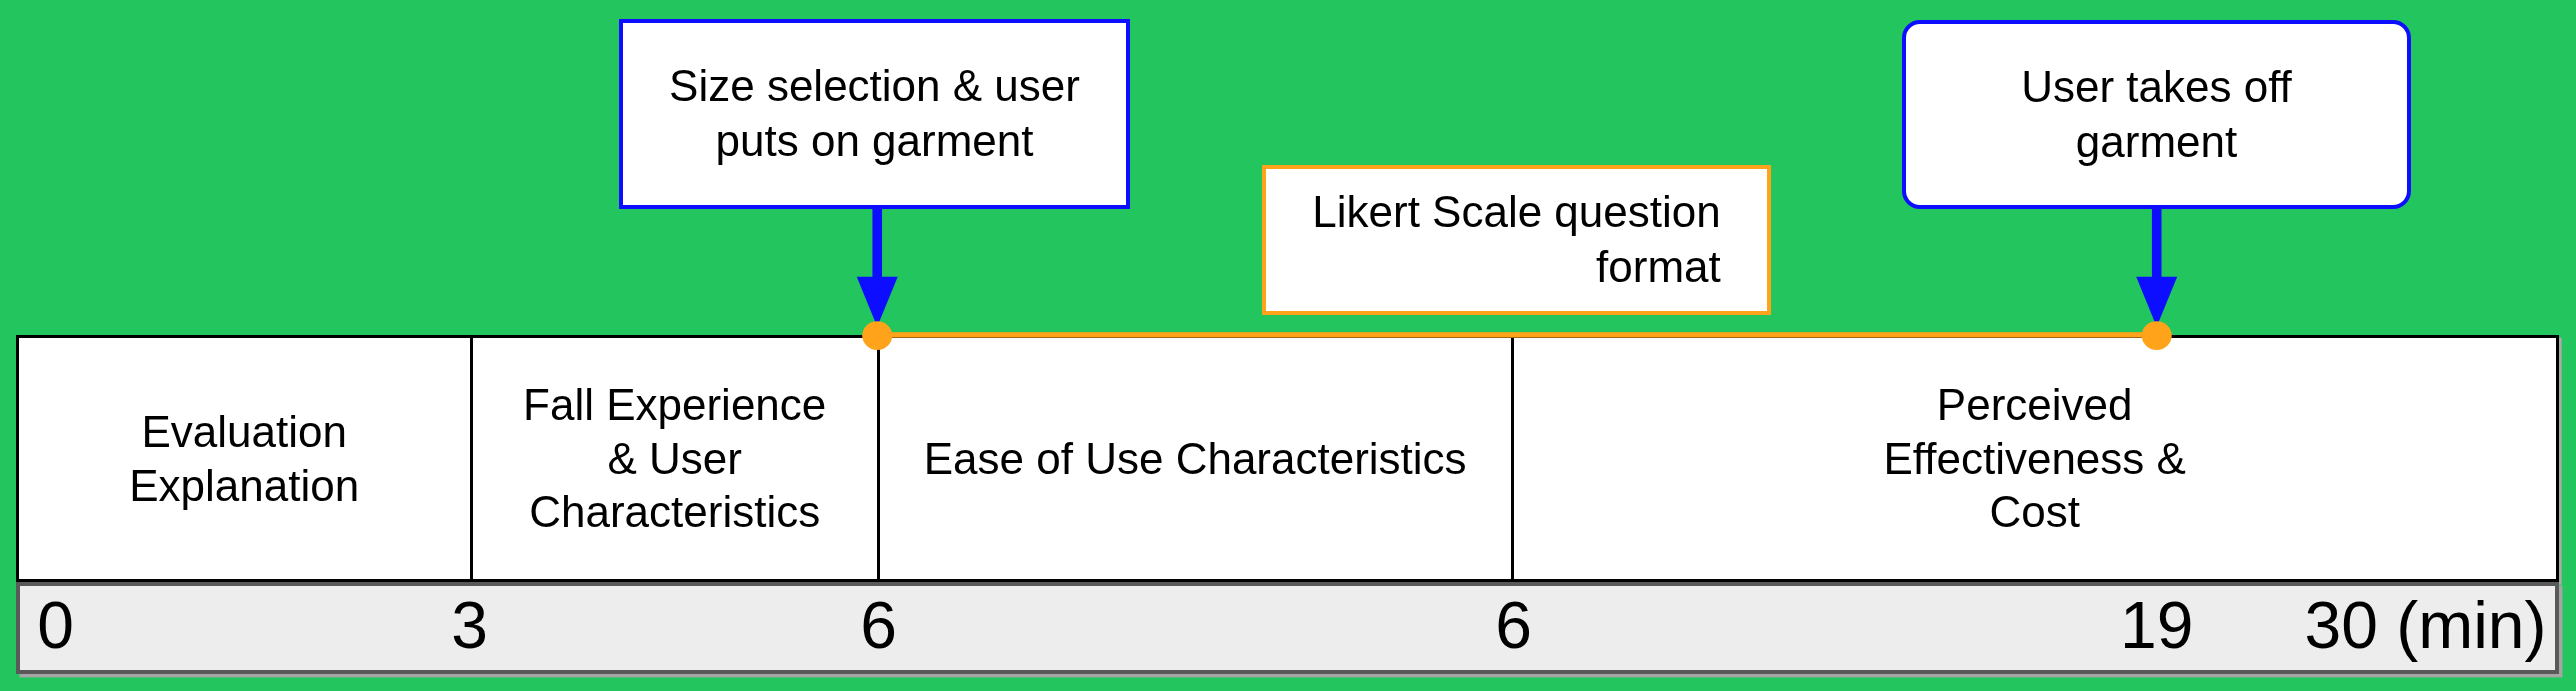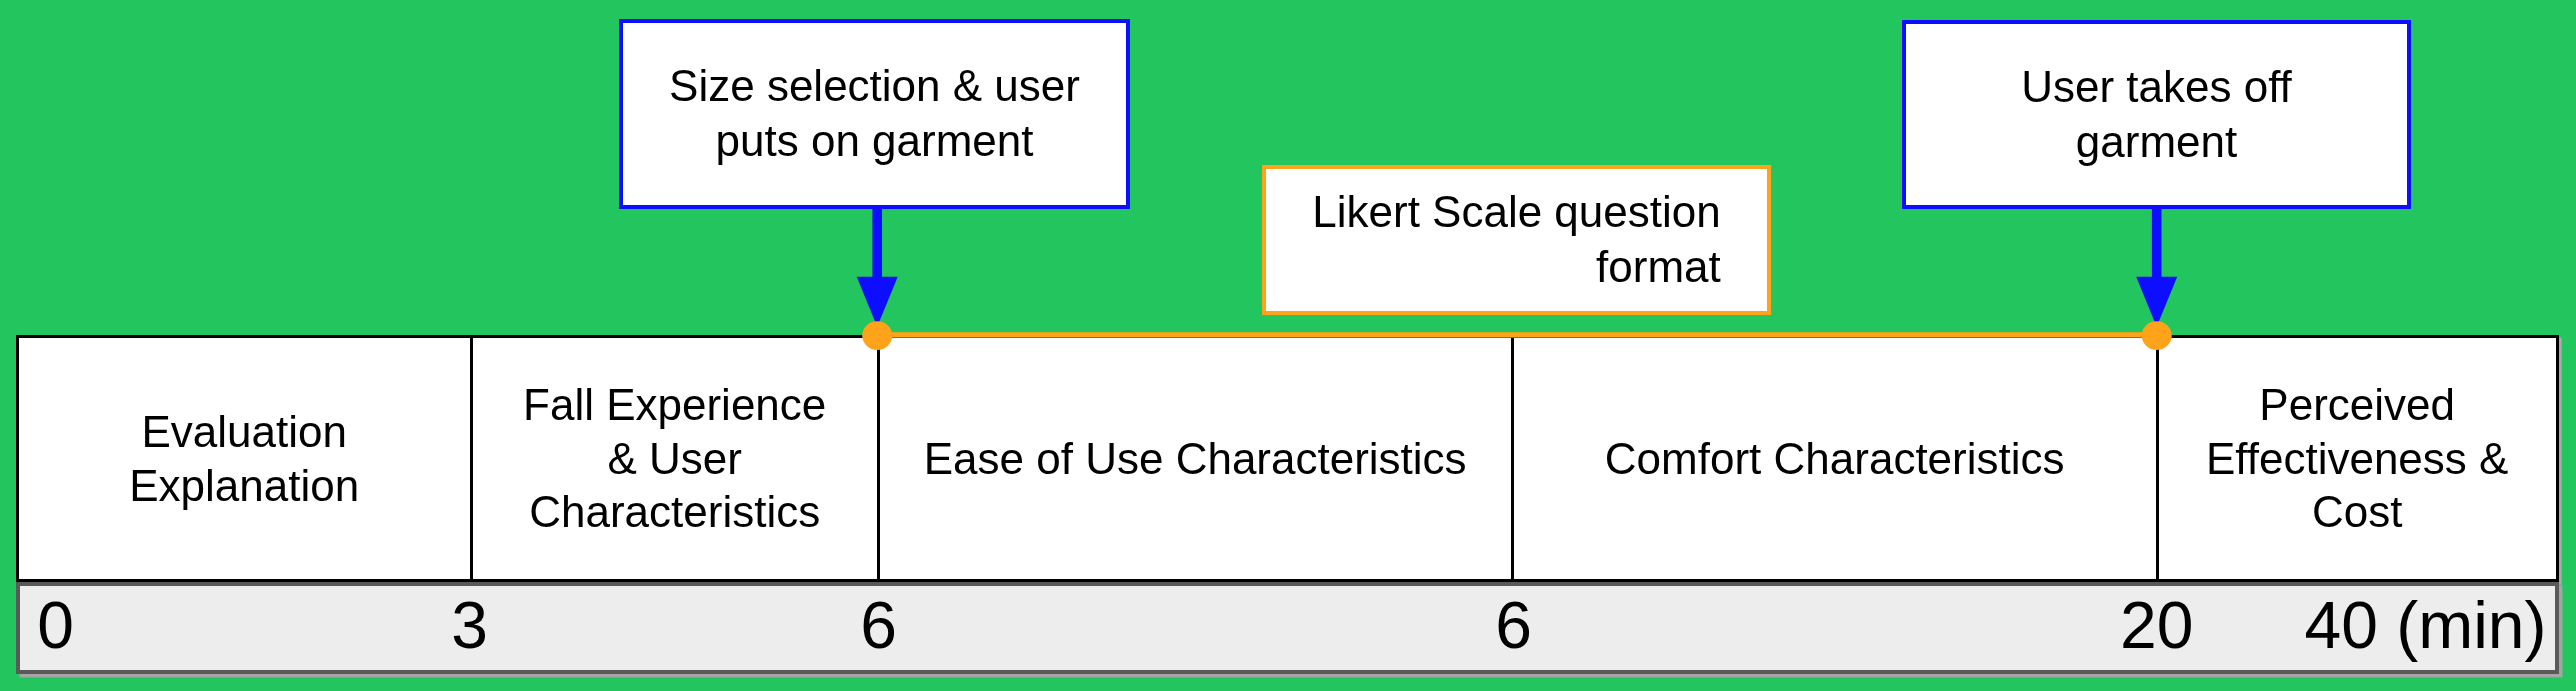--- a/index.html
+++ b/index.html
@@ -25,21 +25,21 @@
     border: 4.1px solid #0d0dff;
     display: flex;
     align-items: center;
     justify-content: center;
     text-align: center;
     font-size: 44px;
     line-height: 1.24;
     white-space: pre-line;
   }
   .callout-left  { left: 619px;  top: 18.5px;  width: 511px; height: 190px; }
-  .callout-right { left: 1902px; top: 20px;  width: 509px; height: 189px; }
+  .callout-right { left: 1902px; top: 20px;  width: 509px; height: 189px; border-radius: 18px; }
 
   .note-box {
     position: absolute;
     left: 1262px; top: 165px; width: 509px; height: 150px;
     box-sizing: border-box;
     background: #ffffff;
     border: 4.1px solid #ffa31a;
     display: flex;
     align-items: center;
     justify-content: center;
@@ -141,37 +141,34 @@
 Explanation</span>
     </div>
     <div class="cell cell-2">
       <span>Fall Experience
 &amp; User
 Characteristics</span>
     </div>
     <div class="cell cell-3">
       <span>Ease of Use Characteristics</span>
     </div>
-    <div class="cell cell-4">
-      <span>Comfort Characteristics</span>
-    </div>
     <div class="cell cell-5">
       <span>Perceived
 Effectiveness &amp;
 Cost</span>
     </div>
   </div>
 
   <div class="axis">
     <span class="tick tick-0">0</span>
     <span class="tick tick-3">3</span>
     <span class="tick tick-6">6</span>
     <span class="tick tick-12">6</span>
-    <span class="tick tick-18">20</span>
-    <span class="tick-20">40 (min)</span>
+    <span class="tick tick-18">19</span>
+    <span class="tick-20">30 (min)</span>
   </div>
 
   <svg class="overlay" viewBox="0 0 3768 1011" xmlns="http://www.w3.org/2000/svg">
 
     <rect x="1283" y="486" width="1872" height="8" fill="#ffa31a"></rect>
 
     <rect x="1276" y="303" width="14" height="110" fill="#0d0dff"></rect>
     <polygon points="1253,405 1313,405 1283,478" fill="#0d0dff"></polygon>
 
     <rect x="3148" y="303" width="14" height="110" fill="#0d0dff"></rect>

